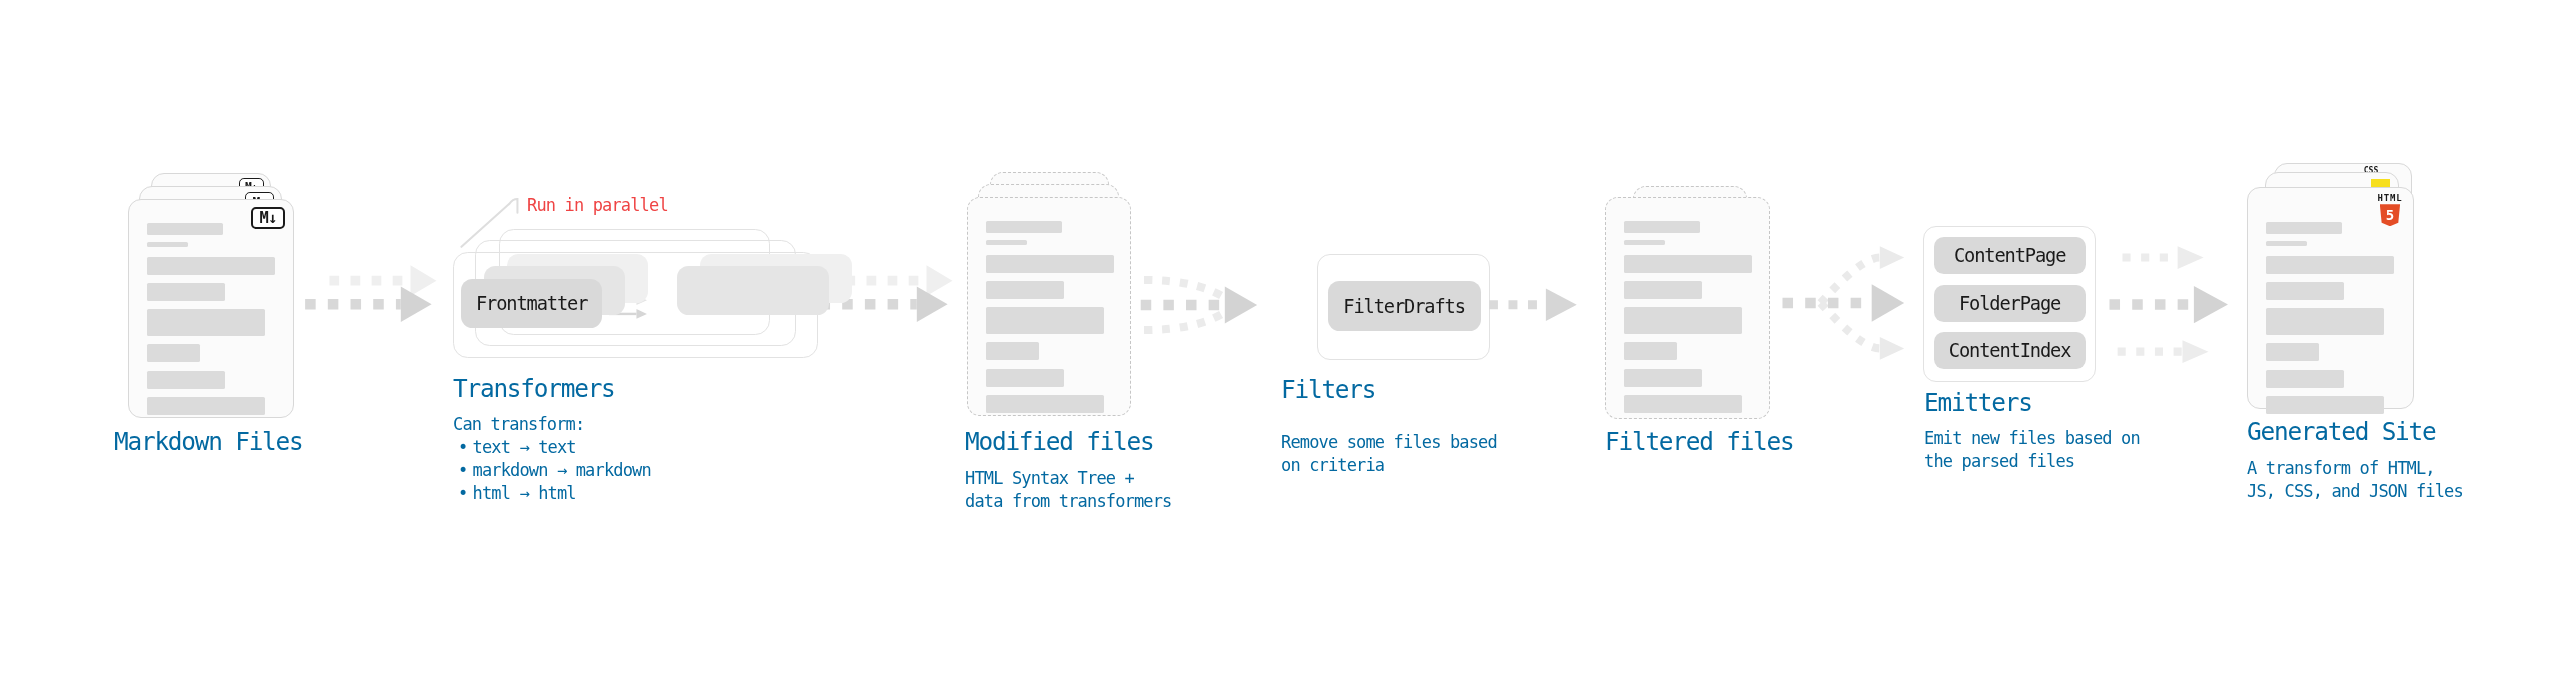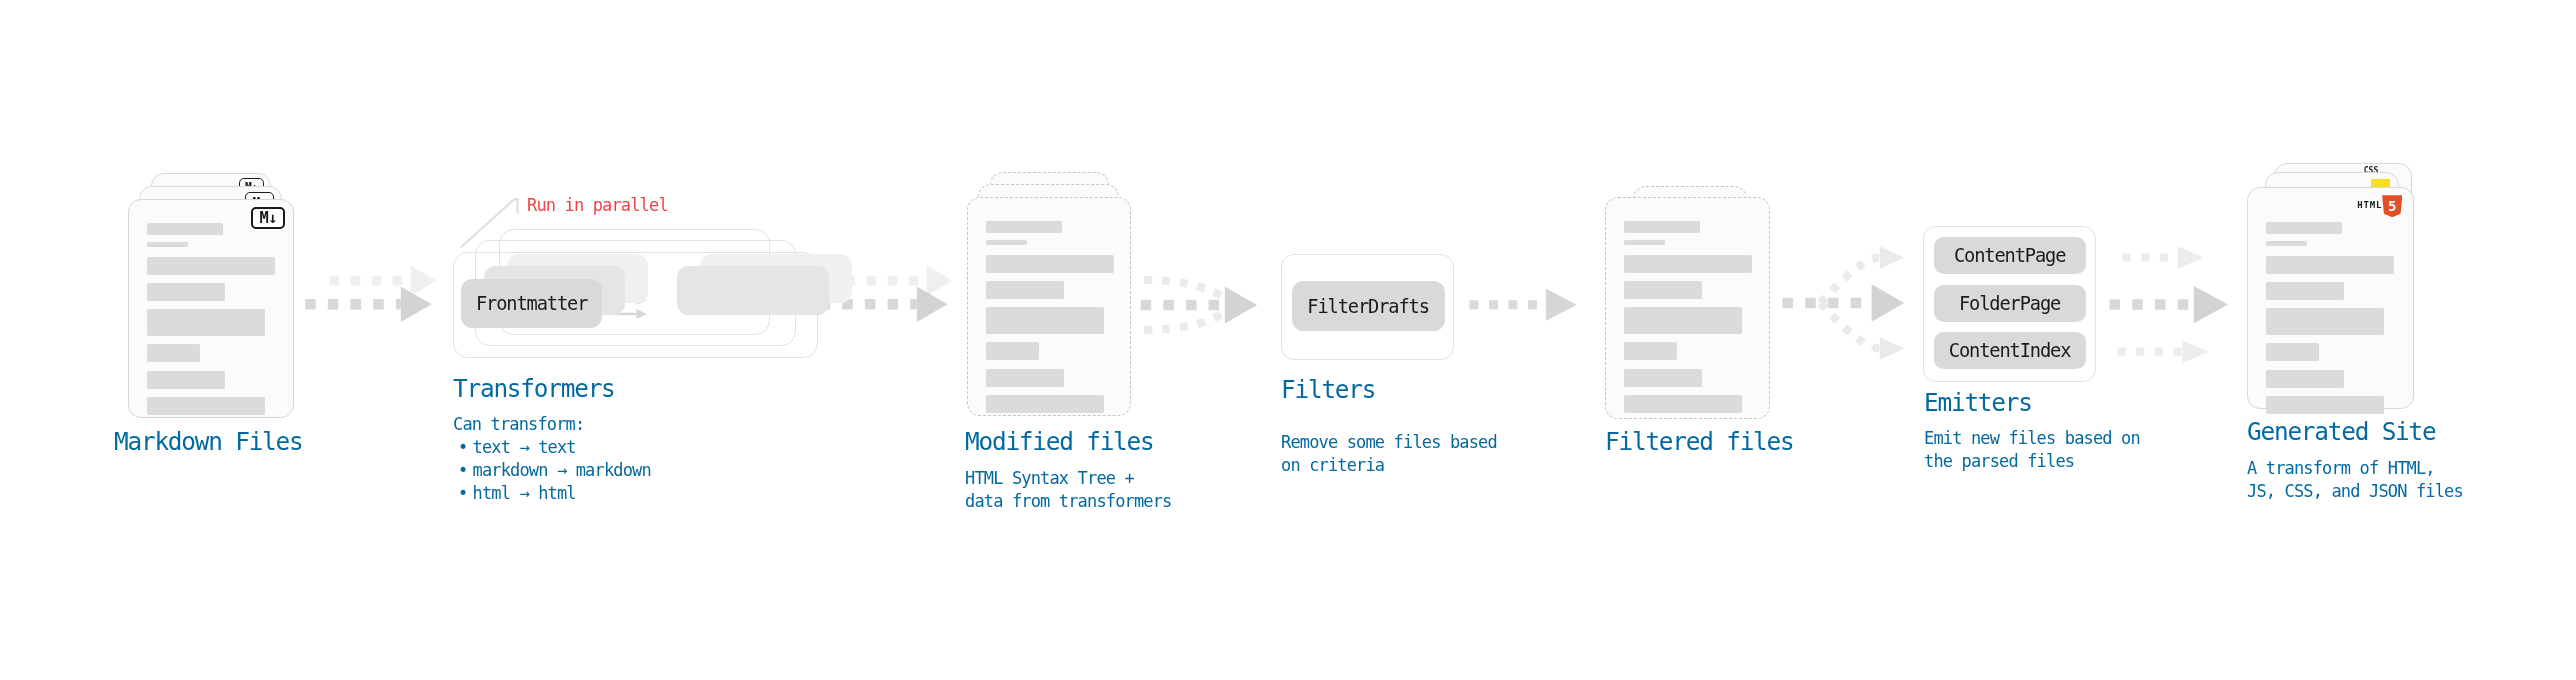--- a/index.html
+++ b/index.html
@@ -24,21 +24,21 @@
   .b8 { width:118px; height:18px; margin-top:8.1px; }
 
   
   .md-badge { position:absolute; border:2.4px solid #1a1a1a; border-radius:4.9px;
     background:#ffffff; color:#1a1a1a; font-weight:bold; text-align:center;
     display:flex; align-items:center; justify-content:center; letter-spacing:-0.8px; }
   .css-badge { position:absolute; display:flex; flex-direction:column; align-items:center; }
   .css-badge .css-word { font-size:8.1px; font-weight:bold; color:#1a1a1a; line-height:8.1px; letter-spacing:0; }
   .css-badge .css-bar { width:18px; height:3.3px; background:#2e6bf0; margin-top:0.8px; }
   .js-badge { position:absolute; background:#f7df1e; width:18.7px; height:9.8px; }
-  .html5-badge { position:absolute; display:flex; flex-direction:row; align-items:center; }
+  .html5-badge { position:absolute; display:flex; flex-direction:column; align-items:center; }
   .html5-badge .html-word { font-size:9px; font-weight:bold; color:#1a1a1a; letter-spacing:0.8px; line-height:9px; }
   .html5-shield { width:20.3px; height:22px; background:#e44d26; margin-top:1.6px;
     clip-path:polygon(0 0,100% 0,91% 84%,50% 100%,9% 84%);
     display:flex; align-items:center; justify-content:center;
     color:#ffffff; font-size:14px; font-weight:bold; }
 
   
   .obox { position:absolute; border:1.6px solid #e2e2e2; border-radius:14.6px; background:transparent; }
   .pill { position:absolute; background:#d9d9d9; border-radius:11.4px; color:#1a1a1a;
     display:flex; align-items:center; justify-content:center;
@@ -171,21 +171,21 @@
     </div>
   </div>
 
   <svg style="left:1134px; top:267px;" width="142" height="76" viewBox="0 0 175 94">
     <path d="M12,16 Q80,16 115,40" fill="none" stroke="#ebebeb" stroke-width="10" stroke-dasharray="10 12"></path>
     <path d="M12,78 Q80,78 115,54" fill="none" stroke="#ebebeb" stroke-width="10" stroke-dasharray="10 12"></path>
     <line x1="8" y1="47" x2="112" y2="47" stroke="#d8d8d8" stroke-width="13" stroke-dasharray="13 15"></line>
     <polygon points="112,24 112,70 152,47" fill="#d3d3d3"></polygon>
   </svg>
 
-  <div style="position:absolute; left:1281px; top:254px; width:195px; height:106px;">
+  <div style="position:absolute; left:1317px; top:254px; width:195px; height:106px;">
     <div class="obox" style="left:0; top:0; width:173px; height:106px; border-radius:13px;"></div>
     <div class="pill" style="left:10.6px; top:27px; width:153px; height:50px;">FilterDrafts</div>
   </div>
   <div class="stage-label" style="left:1281px; top:375px;">
     <div class="stage-title">Filters</div>
     <div class="stage-caption" style="margin-top:27px;">
       <div>Remove some files based</div>
       <div>on criteria</div>
     </div>
   </div>

